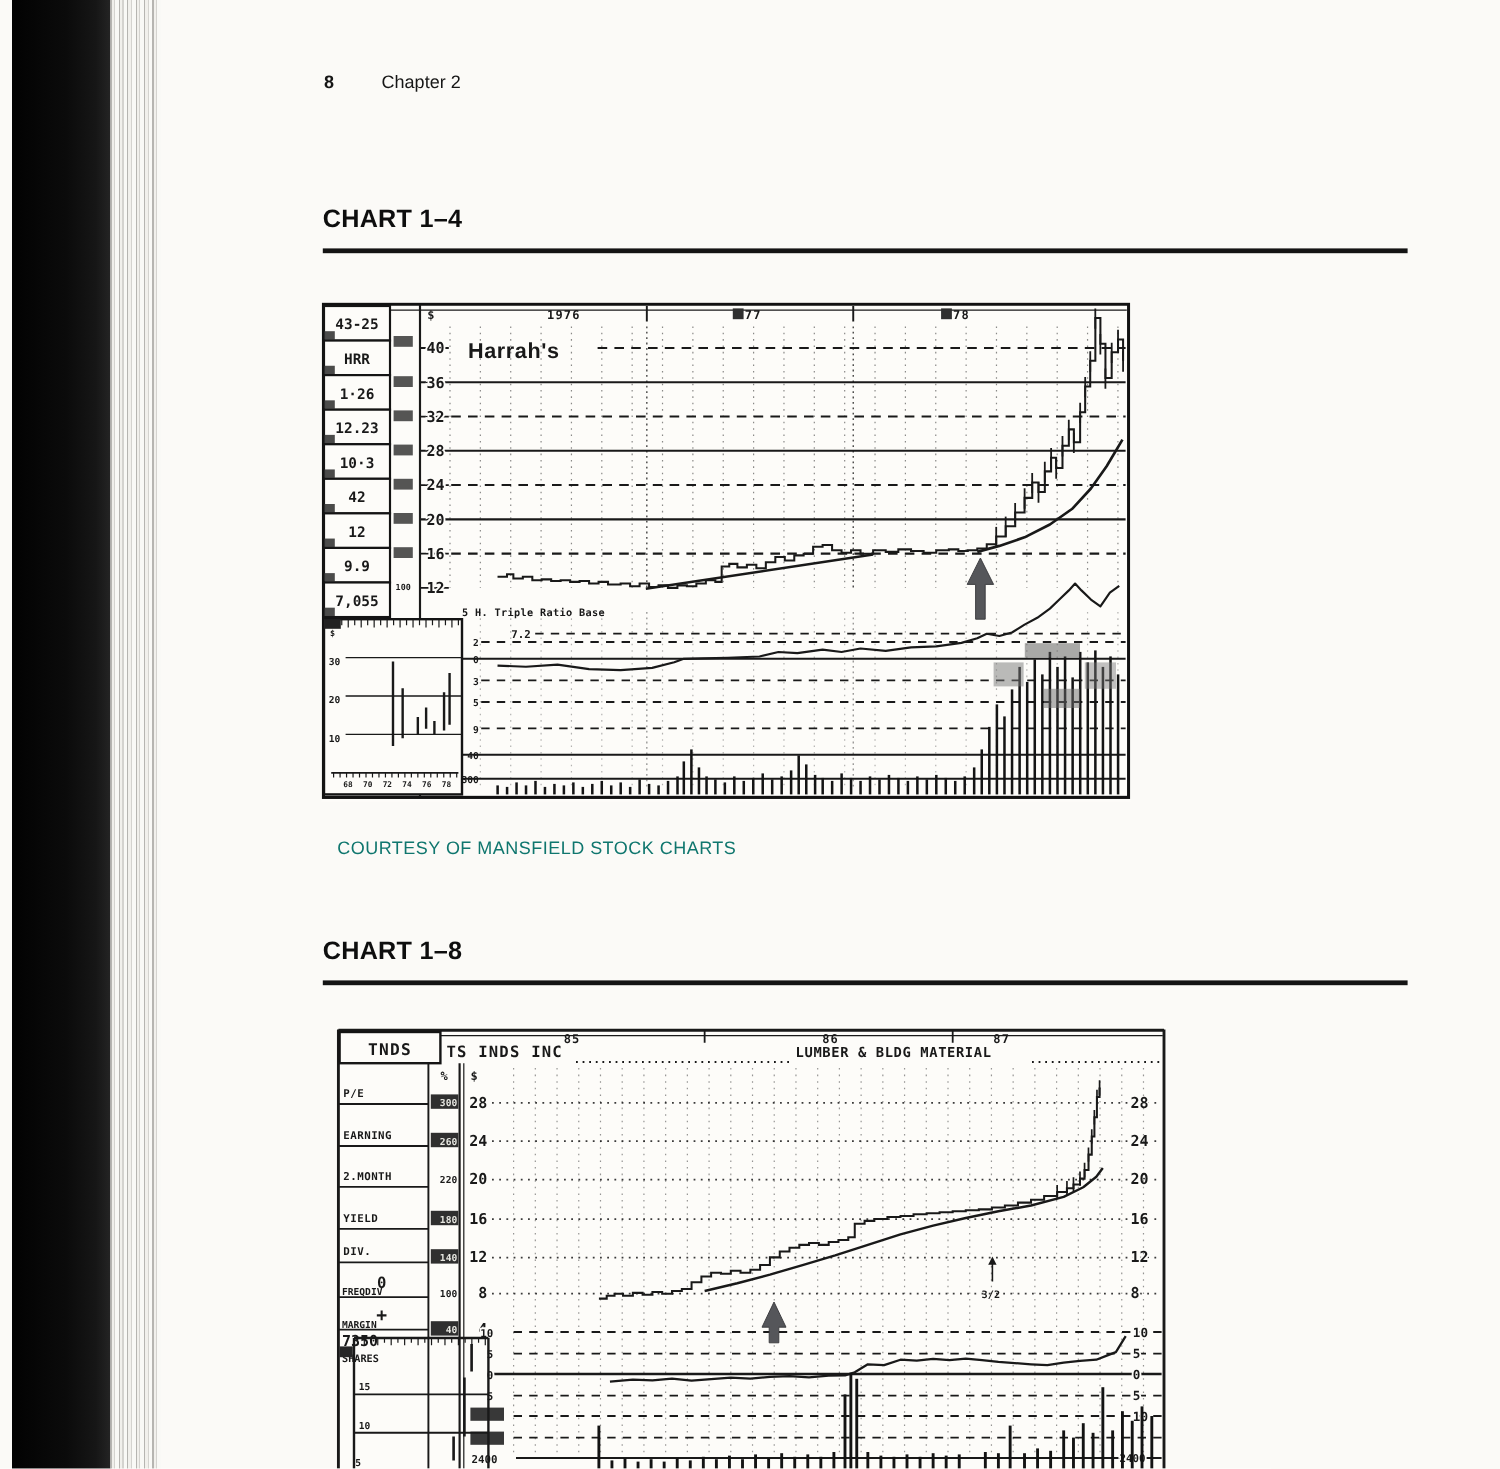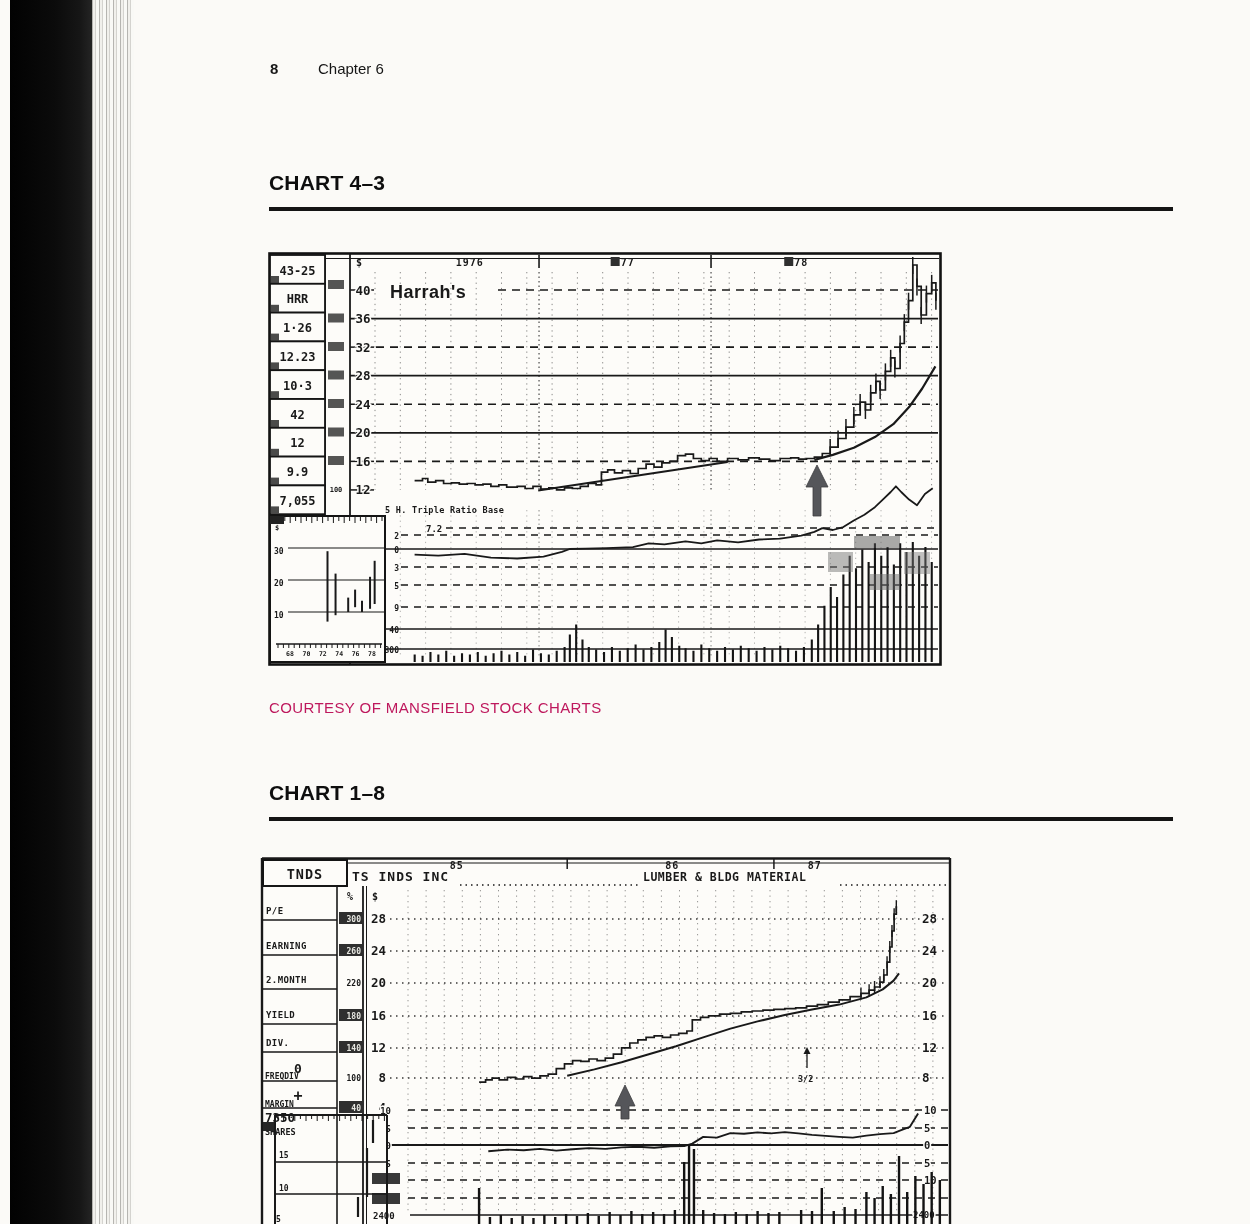--- a/index.html
+++ b/index.html
@@ -11,37 +11,37 @@
   .edges{left:92px;top:0;width:42px;height:1224px;
          background:repeating-linear-gradient(90deg,#b6b5b1 0 1px,#f1f0ec 1px 3px,#d4d3cf 3px 4px,#f9f9f6 4px 7px);}
   .page-num{left:270px;top:60px;font-size:15px;font-weight:700;}
   .chapter{left:318px;top:60px;font-size:15px;}
   .chart-heading{font-size:21px;font-weight:700;letter-spacing:.2px;color:#0e0e0e;}
   #h13{left:269px;top:171px;}
   #h14{left:269px;top:781px;}
   .rule{height:4px;background:#141414;width:904px;}
   #r13{left:269px;top:207px;}
   #r14{left:269px;top:817px;}
-  .caption{left:269px;top:699px;font-size:15px;letter-spacing:.4px;color:#be185d;}
+  .caption{left:281px;top:699px;font-size:15px;letter-spacing:.4px;color:#0f766e;}
   .chart-frame{background:#fdfcf9;}
   #f13{left:268px;top:252px;width:674px;height:416px;}
-  #f14{left:260px;top:856px;width:692px;height:368px;}
+  #f14{left:280px;top:856px;width:692px;height:368px;}
   svg{display:block;font-family:"DejaVu Sans Mono",monospace;}
 </style>
 </head>
 <body>
 
 <div class="page">
   <div class="abs spine"></div>
   <div class="abs edges"></div>
 
   <span class="abs page-num">8</span>
-  <span class="abs chapter">Chapter 6</span>
-
-  <h2 class="abs chart-heading" id="h13" style="margin:0">CHART 4–3</h2>
+  <span class="abs chapter">Chapter 2</span>
+
+  <h2 class="abs chart-heading" id="h13" style="margin:0">CHART 1–4</h2>
   <div class="abs rule" id="r13"></div>
 
   <div class="abs chart-frame" id="f13">
     <svg id="svg13" width="674" height="416" viewBox="0 0 674 416">
         <rect x="0" y="0" width="674" height="414" fill="#fdfcf9"></rect>
         <rect x="1.5" y="1.5" width="671" height="411" fill="none" stroke="#121212" stroke-width="2.6"></rect>
         <line x1="3" y1="6.5" x2="671" y2="6.5" stroke="#191919" stroke-width="1.1"></line>
         <text x="88" y="14" font-size="10" font-weight="bold" fill="#191919" text-anchor="start">$</text>
         <text x="201.86" y="14" font-size="10" font-weight="bold" fill="#191919" text-anchor="middle" letter-spacing="1px">1976</text>
         <text x="359.65999999999997" y="14" font-size="10" font-weight="bold" fill="#191919" text-anchor="middle" letter-spacing="1px">77</text>

